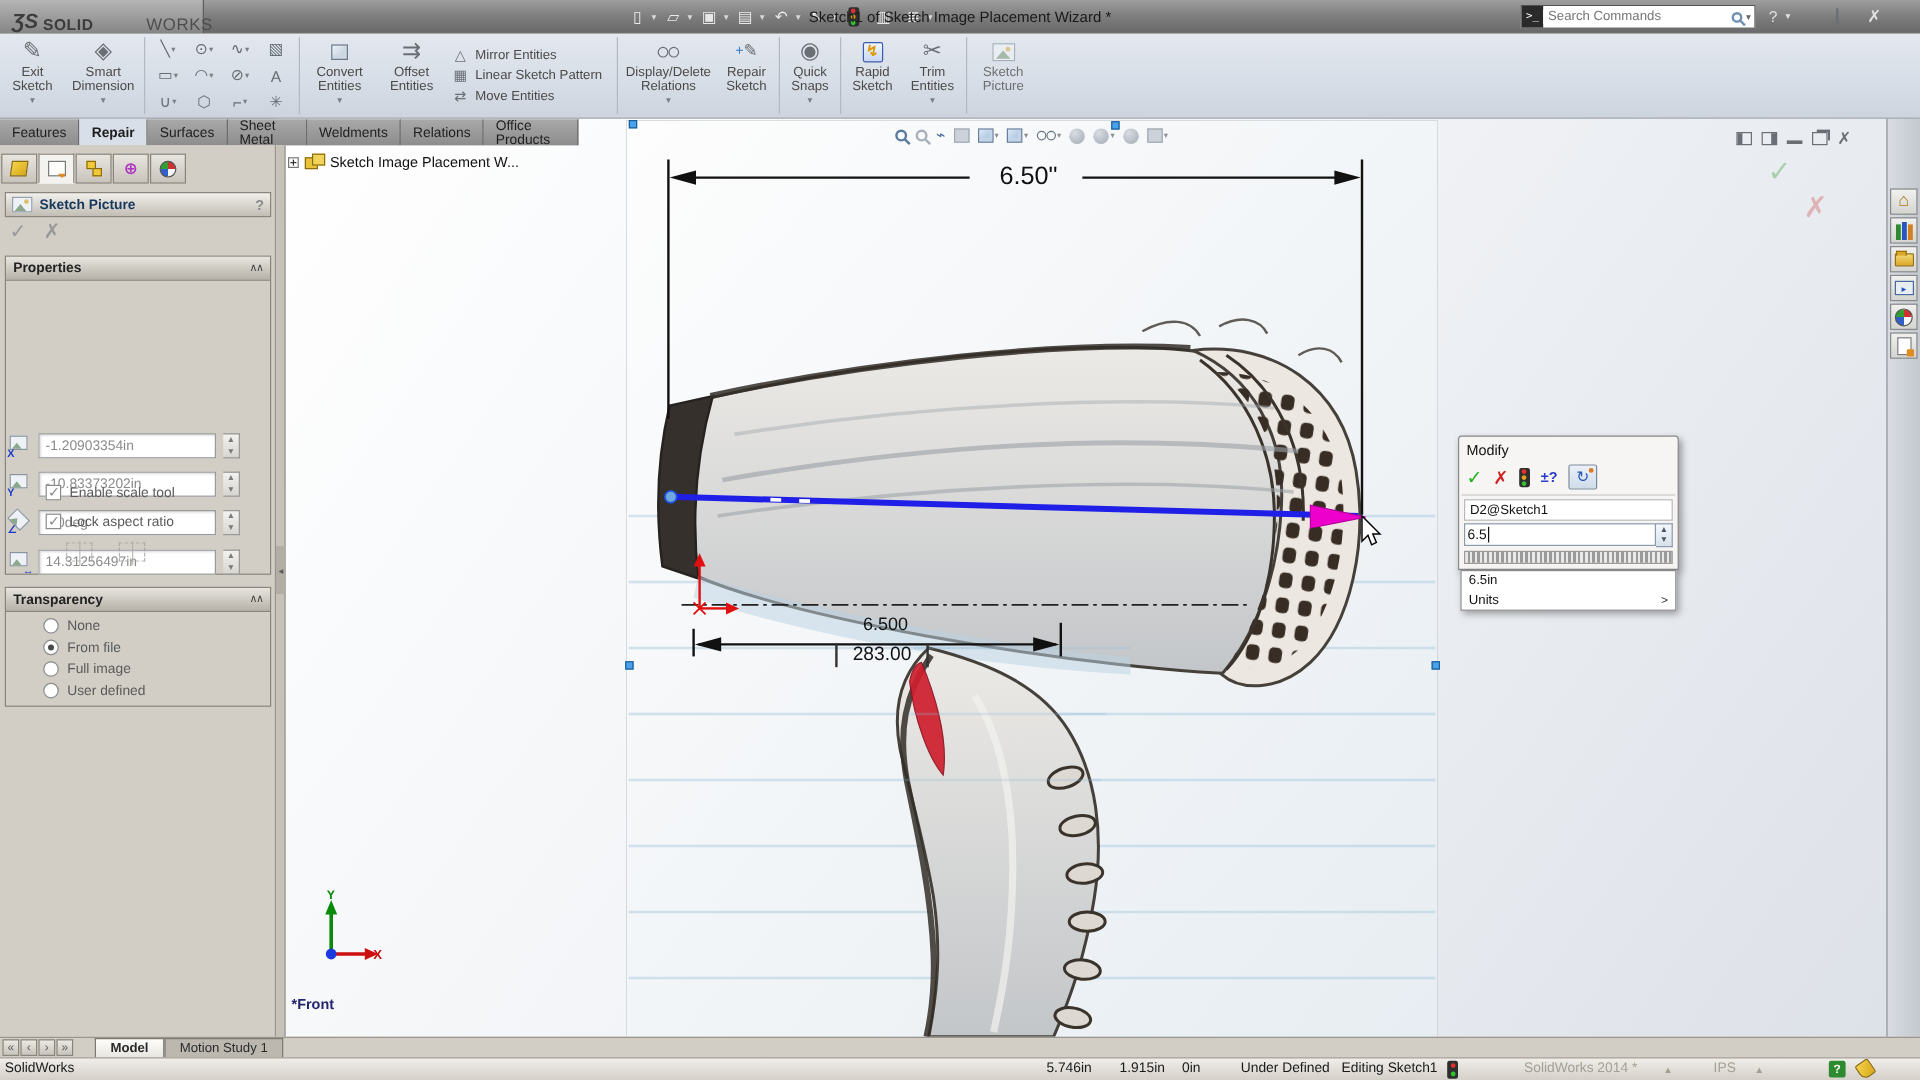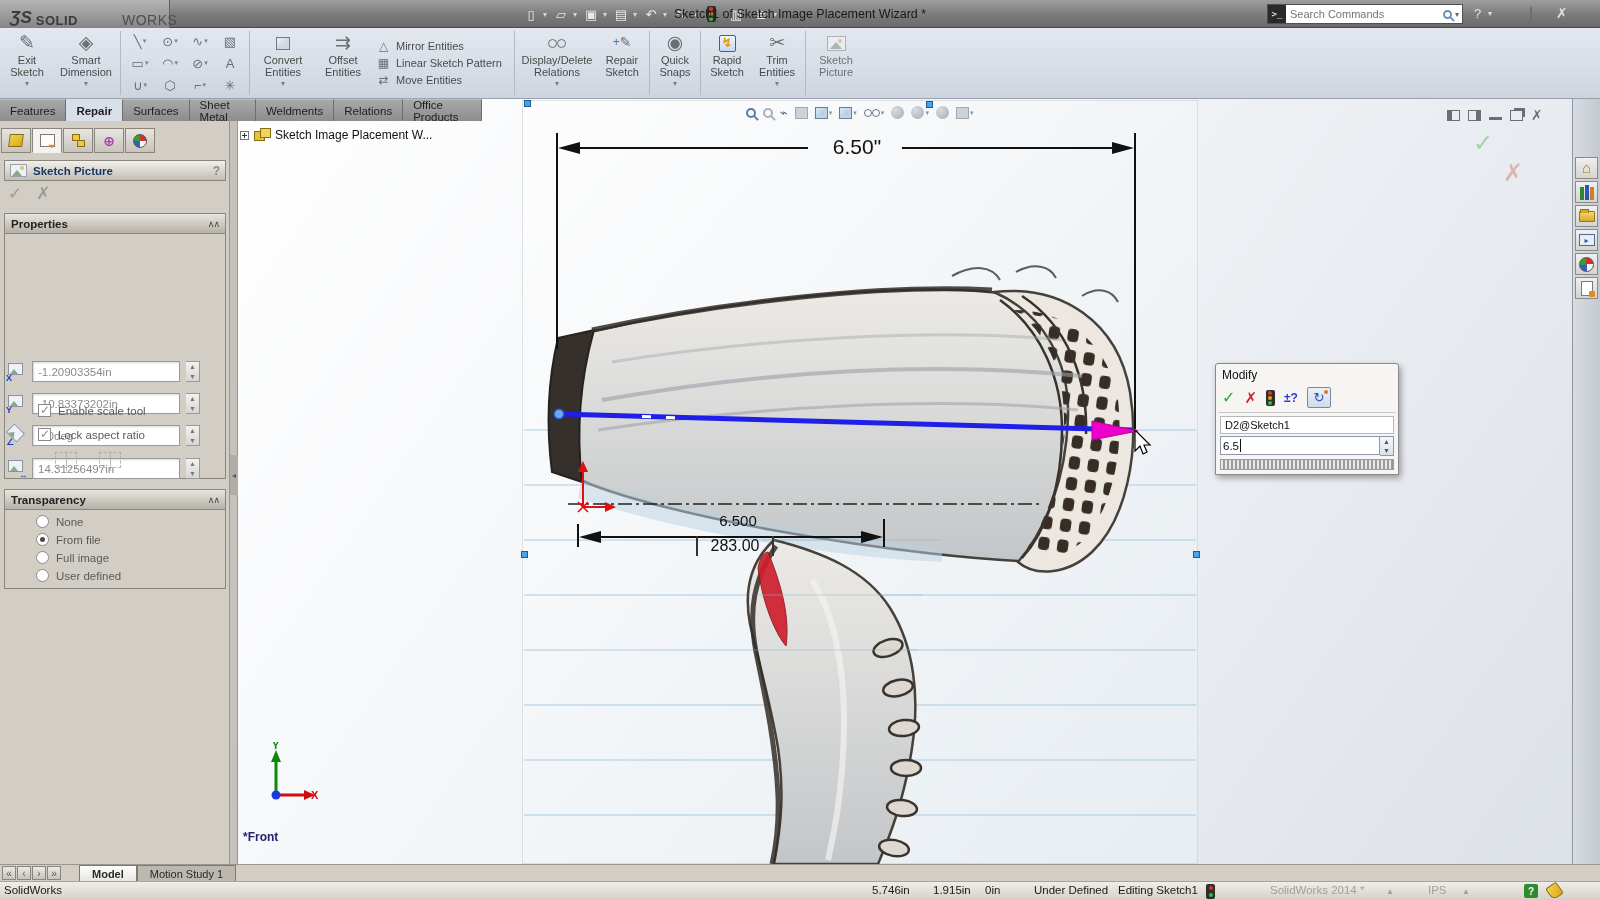--- a/index.html
+++ b/index.html
@@ -616,20 +616,29 @@
               <span>6.5</span>
               <span class="caret"></span>
             </div>
           <div class="vspin">
               <span>▲</span>
               <span>▼</span>
             </div>
         </div>
         <div class="wheel"></div>
       </div>
+      <div class="menu">
+        <div class="mitem">
+            <span>6.5in</span>
+          </div>
+        <div class="mitem">
+            <span>Units</span>
+            <span class="sub">&gt;</span>
+          </div>
+      </div>
     </div>
   </div>
 
   <div id="tabrow" class="abs">
     <div class="cmtab">Features</div>
     <div class="cmtab active">Repair</div>
     <div class="cmtab">Surfaces</div>
     <div class="cmtab">Sheet Metal</div>
     <div class="cmtab">Weldments</div>
     <div class="cmtab">Relations</div>

